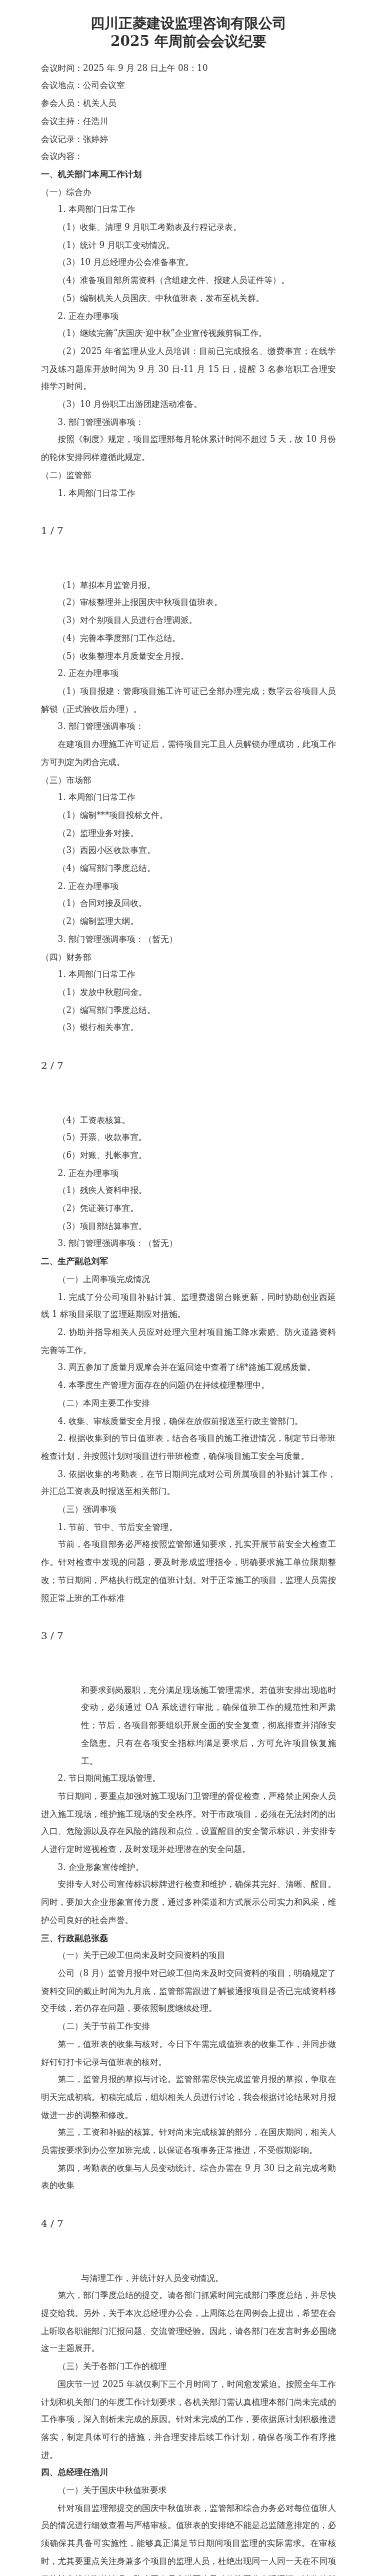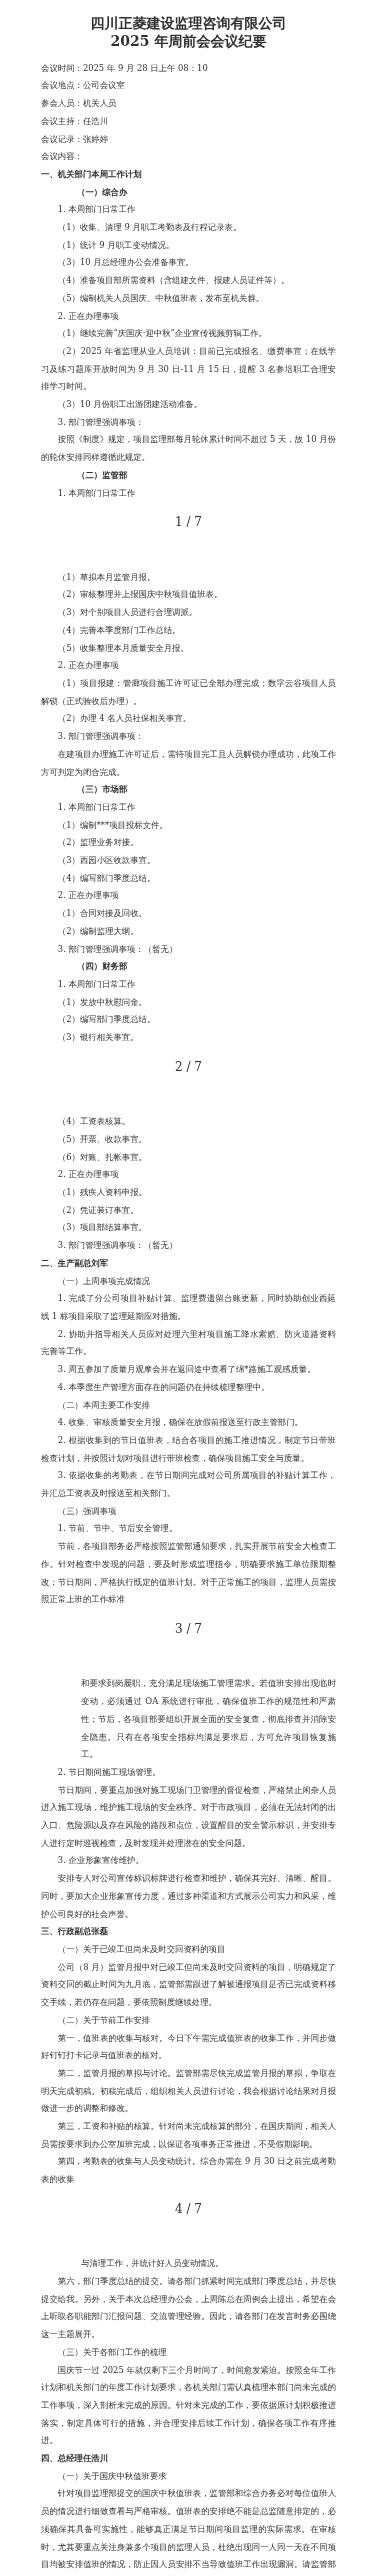--- a/index.html
+++ b/index.html
@@ -29,28 +29,28 @@
   }
   .title {
     text-align: center;
     font-weight: bold;
     font-size: 14px;
     line-height: 18px;
   }
   .title-sub { margin-bottom: 9.3px; }
   .flush { text-indent: 0; }
   .section { font-weight: bold; text-indent: 0; }
-  .dept { font-weight: bold; text-indent: 0; margin-left: 36px; }
+  .dept { font-weight: normal; text-indent: 0; }
   .para { text-indent: 2em; text-align: justify; }
   .cont { text-indent: 0; text-align: justify; margin-left: 40px; }
   .pagenum {
-    text-align: center;
-    font-size: 12px;
+    text-align: left;
+    font-size: 10px;
     line-height: 15.5px;
-    margin-top: 13px;
+    margin-top: 21px;
     margin-bottom: 38px;
     text-indent: 0;
     color: #2e2e2e;
   }
 </style>
 </head>
 <body>
 
 <div class="page-wrap">
   <div class="doc">
@@ -80,21 +80,20 @@
       <p class="line dept">（二）监管部</p>
       <p class="line para">1. 本周部门日常工作</p>
       <p class="line pagenum">1 / 7</p>
       <p class="line para">（1）草拟本月监管月报。</p>
       <p class="line para">（2）审核整理并上报国庆中秋项目值班表。</p>
       <p class="line para">（3）对个别项目人员进行合理调派。</p>
       <p class="line para">（4）完善本季度部门工作总结。</p>
       <p class="line para">（5）收集整理本月质量安全月报。</p>
       <p class="line para">2. 正在办理事项</p>
       <p class="line para">（1）项目报建：管廊项目施工许可证已全部办理完成；数字云谷项目人员解锁（正式验收后办理）。</p>
-      <p class="line para">（2）办理 4 名人员社保相关事宜。</p>
       <p class="line para">3. 部门管理强调事项：</p>
       <p class="line para">在建项目办理施工许可证后，需待项目完工且人员解锁办理成功，此项工作方可判定为闭合完成。</p>
       <p class="line dept">（三）市场部</p>
       <p class="line para">1. 本周部门日常工作</p>
       <p class="line para">（1）编制***项目投标文件。</p>
       <p class="line para">（2）监理业务对接。</p>
       <p class="line para">（3）西园小区收款事宜。</p>
       <p class="line para">（4）编写部门季度总结。</p>
       <p class="line para">2. 正在办理事项</p>
       <p class="line para">（1）合同对接及回收。</p>

